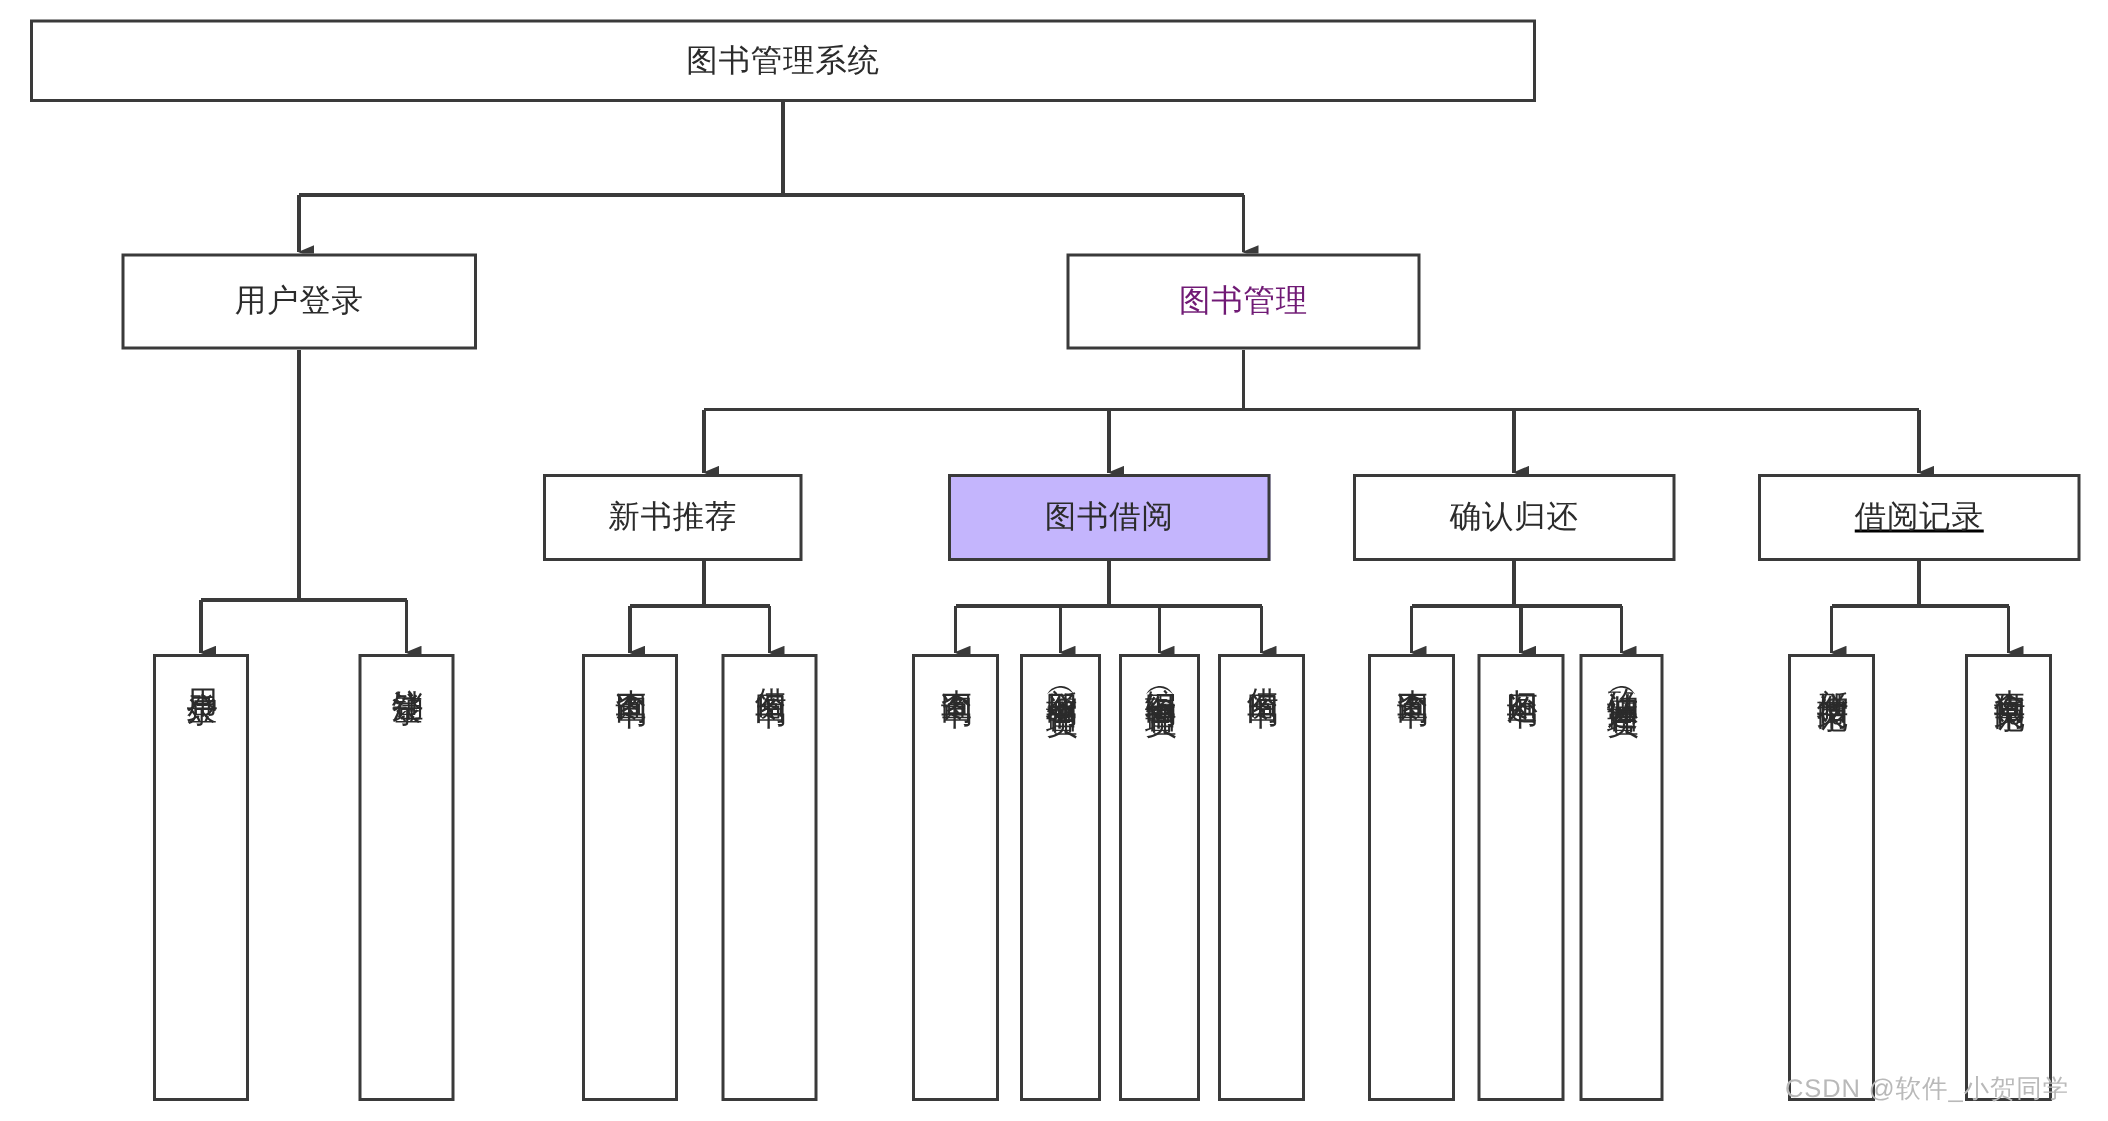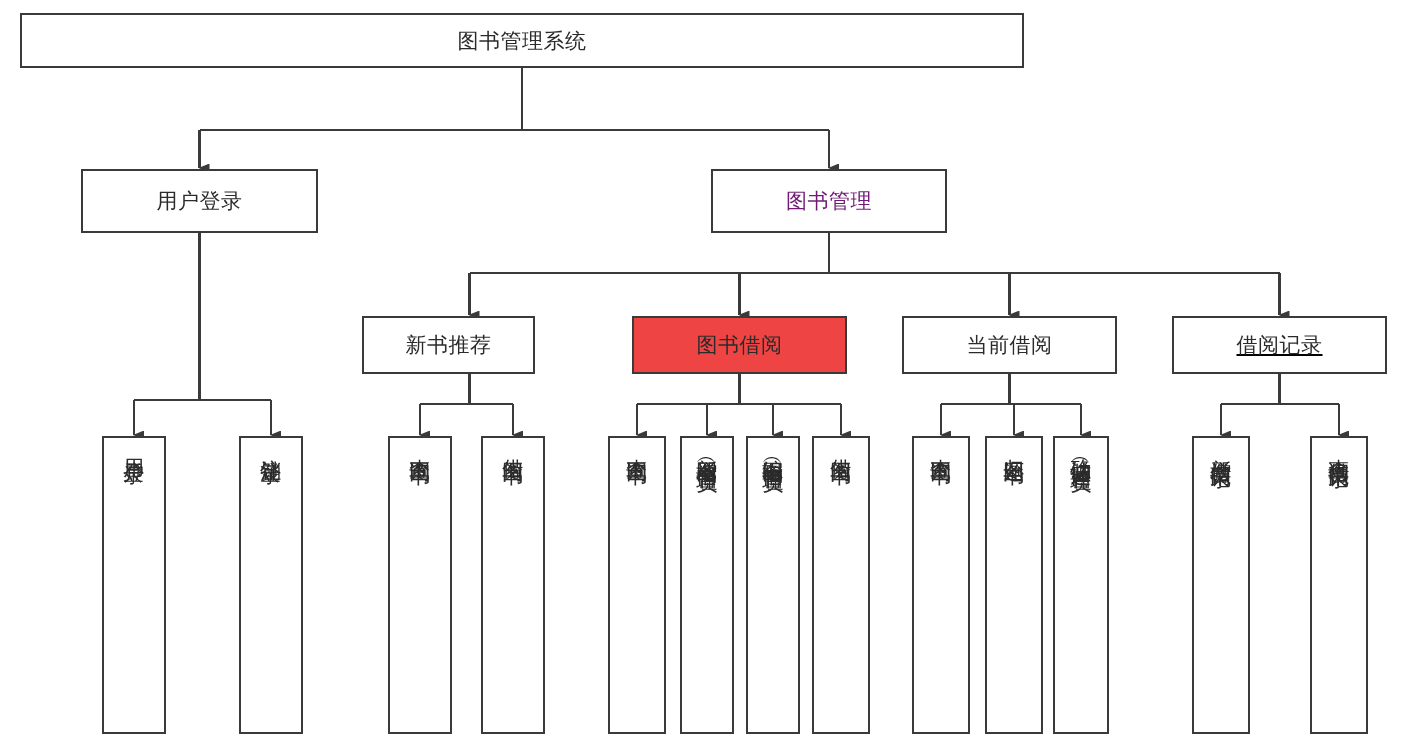--- a/index.html
+++ b/index.html
@@ -115,25 +115,25 @@
       </div>
       <div class="node horizontal" style="left: 81px; top: 169px; width: 237px; height: 64px; border-color: rgb(58, 58, 58); background: rgb(255, 255, 255);">
         <span class="node-label" style="color: rgb(43, 43, 43);">用户登录</span>
       </div>
       <div class="node horizontal" style="left: 711px; top: 169px; width: 236px; height: 64px; border-color: rgb(58, 58, 58); background: rgb(255, 255, 255);">
         <span class="node-label" style="color: #701a75;">图书管理</span>
       </div>
       <div class="node horizontal" style="left: 362px; top: 316px; width: 173px; height: 58px; border-color: rgb(58, 58, 58); background: rgb(255, 255, 255);">
         <span class="node-label" style="color: rgb(43, 43, 43);">新书推荐</span>
       </div>
-      <div class="node horizontal" style="left: 632px; top: 316px; width: 215px; height: 58px; border-color: rgb(58, 58, 58); background: #ef4444;">
+      <div class="node horizontal" style="left: 632px; top: 316px; width: 215px; height: 58px; border-color: rgb(58, 58, 58); background: #c4b5fd;">
         <span class="node-label" style="color: rgb(43, 43, 43);">图书借阅</span>
       </div>
       <div class="node horizontal" style="left: 902px; top: 316px; width: 215px; height: 58px; border-color: rgb(58, 58, 58); background: rgb(255, 255, 255);">
-        <span class="node-label" style="color: rgb(43, 43, 43);">当前借阅</span>
+        <span class="node-label" style="color: rgb(43, 43, 43);">确认归还</span>
       </div>
       <div class="node horizontal" style="left: 1172px; top: 316px; width: 215px; height: 58px; border-color: rgb(58, 58, 58); background: rgb(255, 255, 255); text-decoration: underline;">
         <span class="node-label" style="color: rgb(43, 43, 43);">借阅记录</span>
       </div>
       <div class="node vertical" style="left: 102px; top: 436px; width: 64px; height: 298px; border-color: rgb(58, 58, 58); background: rgb(255, 255, 255);">
         <span class="node-label" style="color: rgb(43, 43, 43); align-self: flex-start; margin-top: 4px;">用户登录</span>
       </div>
       <div class="node vertical" style="left: 239px; top: 436px; width: 64px; height: 298px; border-color: rgb(58, 58, 58); background: rgb(255, 255, 255);">
         <span class="node-label" style="color: rgb(43, 43, 43); align-self: flex-start; margin-top: 4px;">注销登录</span>
       </div>
@@ -165,13 +165,14 @@
         <span class="node-label" style="color: rgb(43, 43, 43); align-self: flex-start; margin-top: 4px;">确认归还（管理员）</span>
       </div>
       <div class="node vertical" style="left: 1192px; top: 436px; width: 58px; height: 298px; border-color: rgb(58, 58, 58); background: rgb(255, 255, 255);">
         <span class="node-label" style="color: rgb(43, 43, 43); align-self: flex-start; margin-top: 4px;">新增借阅记录</span>
       </div>
       <div class="node vertical" style="left: 1310px; top: 436px; width: 58px; height: 298px; border-color: rgb(58, 58, 58); background: rgb(255, 255, 255);">
         <span class="node-label" style="color: rgb(43, 43, 43); align-self: flex-start; margin-top: 4px;">查询借阅记录</span>
       </div>
     </div>
 
+  <div class="watermark" style="left: 1190px; top: 714px; color: rgb(185, 185, 185);">CSDN @软件_小贺同学</div>
 </div>
 
 </body></html>

